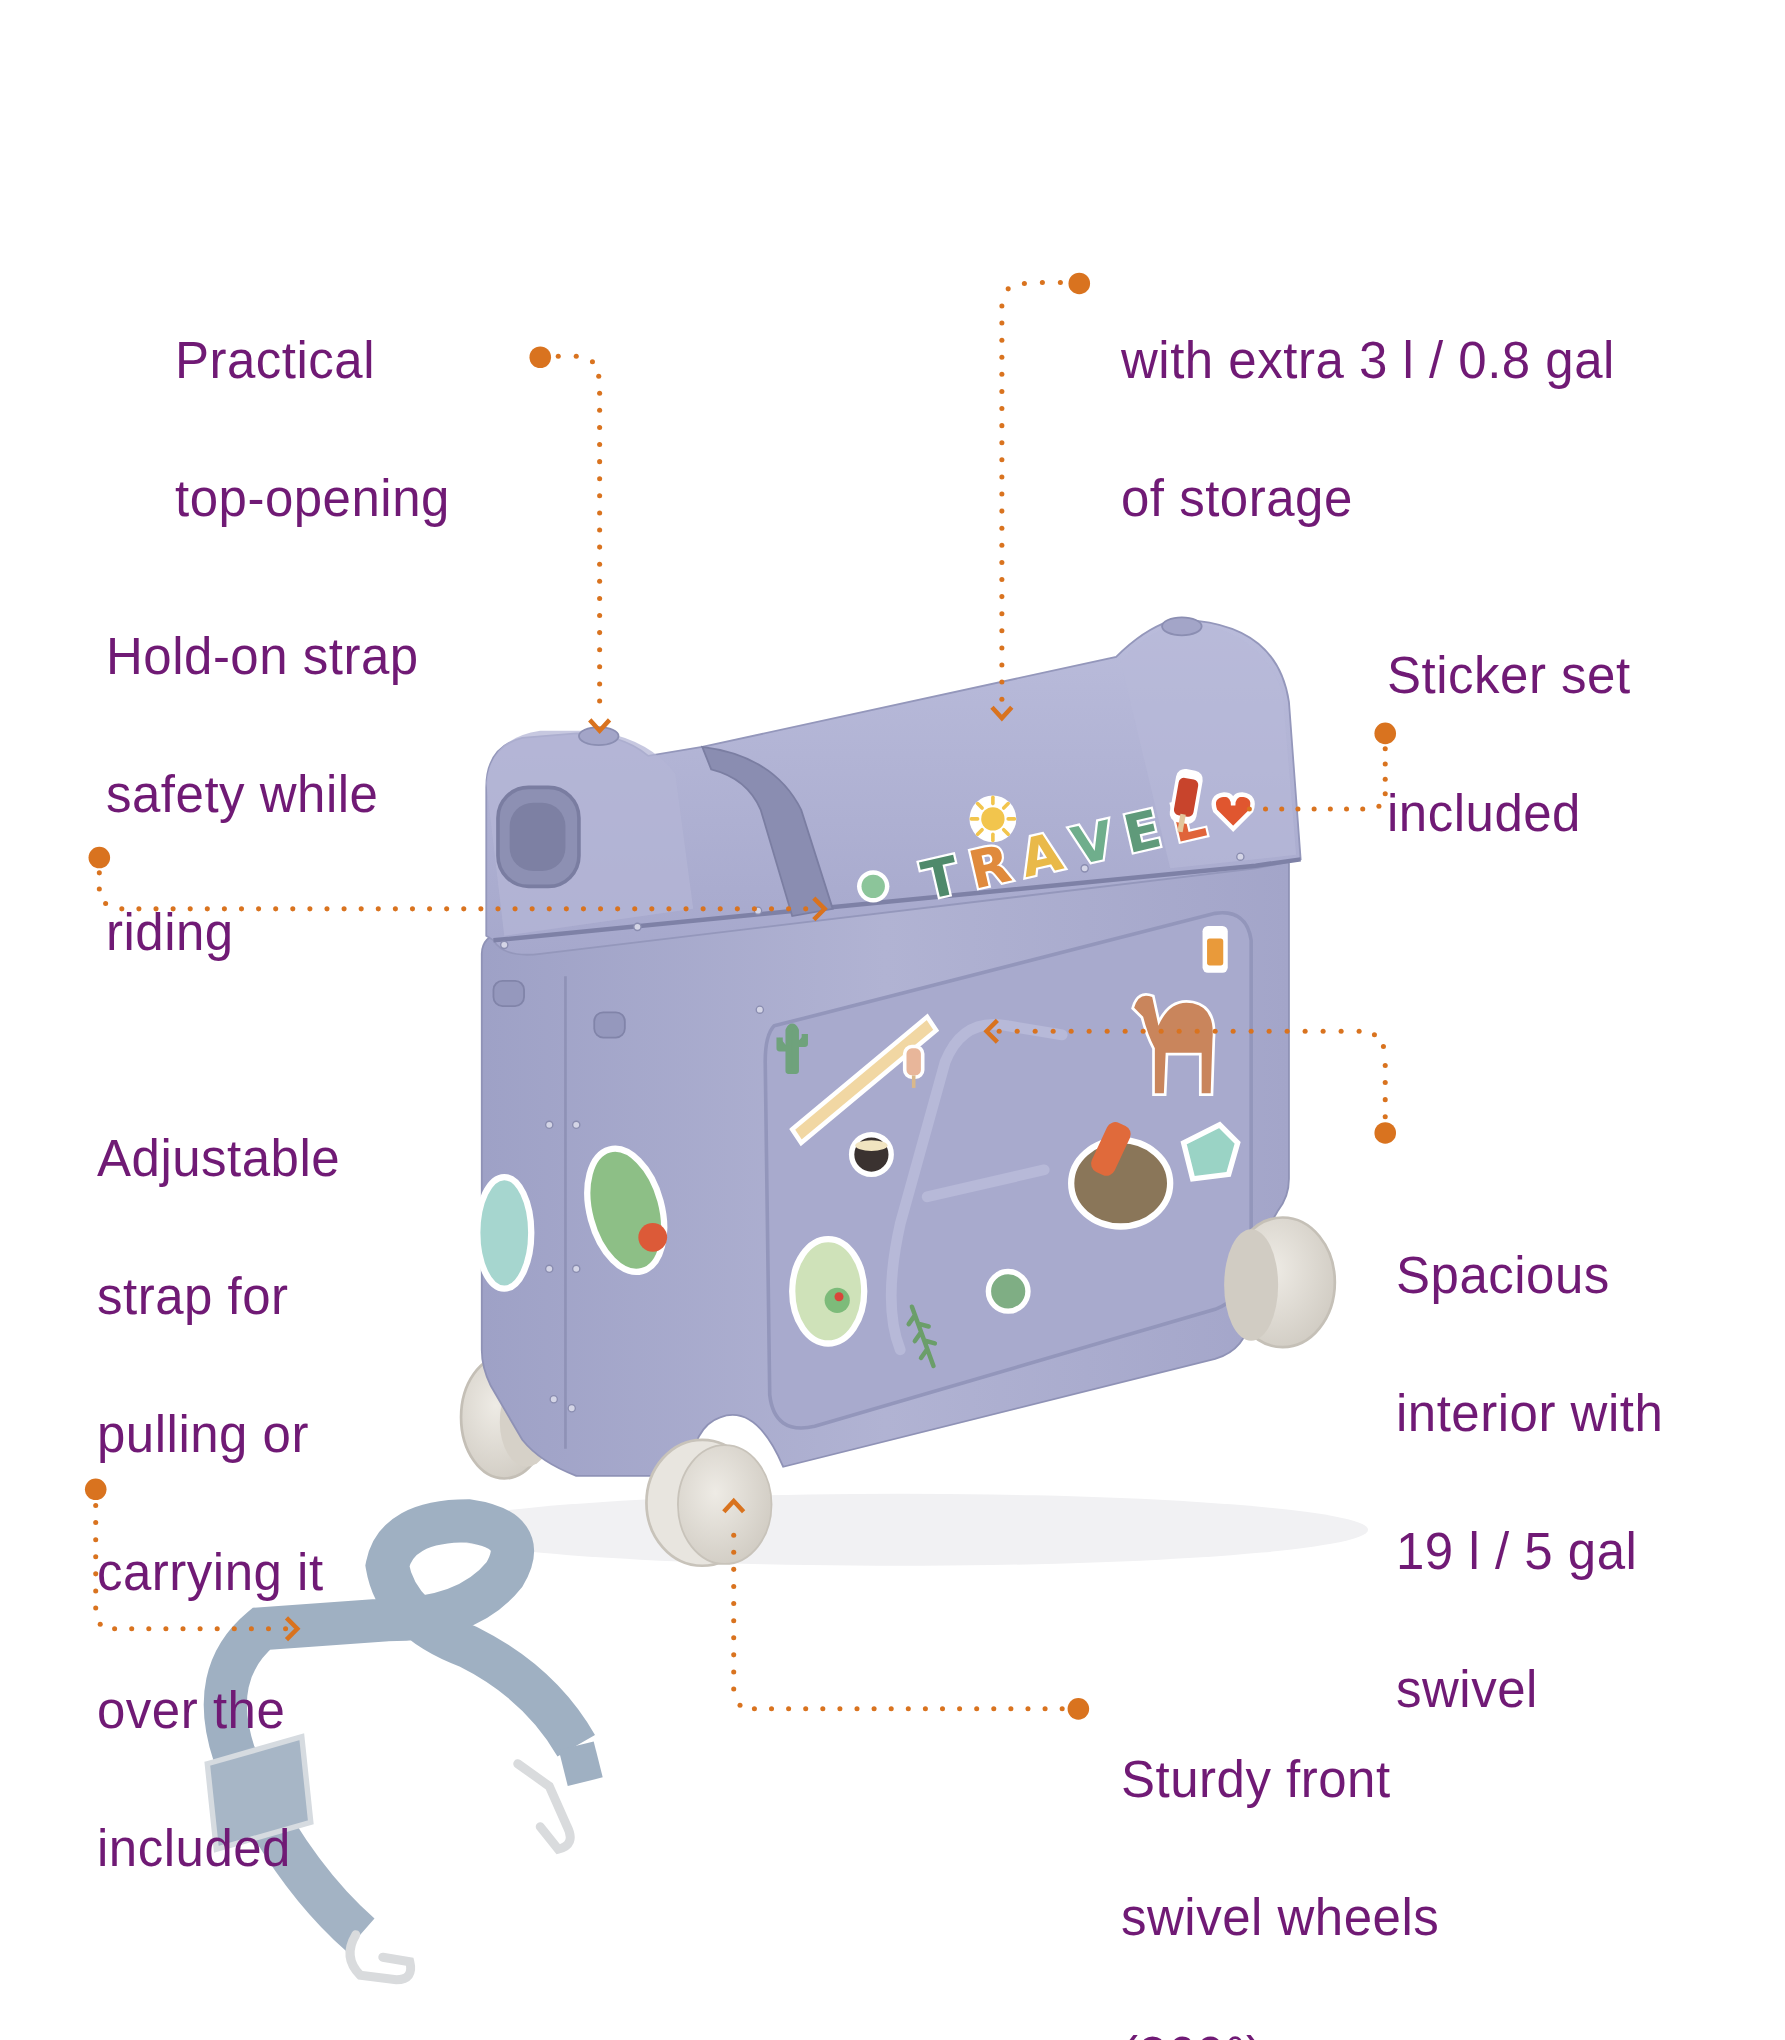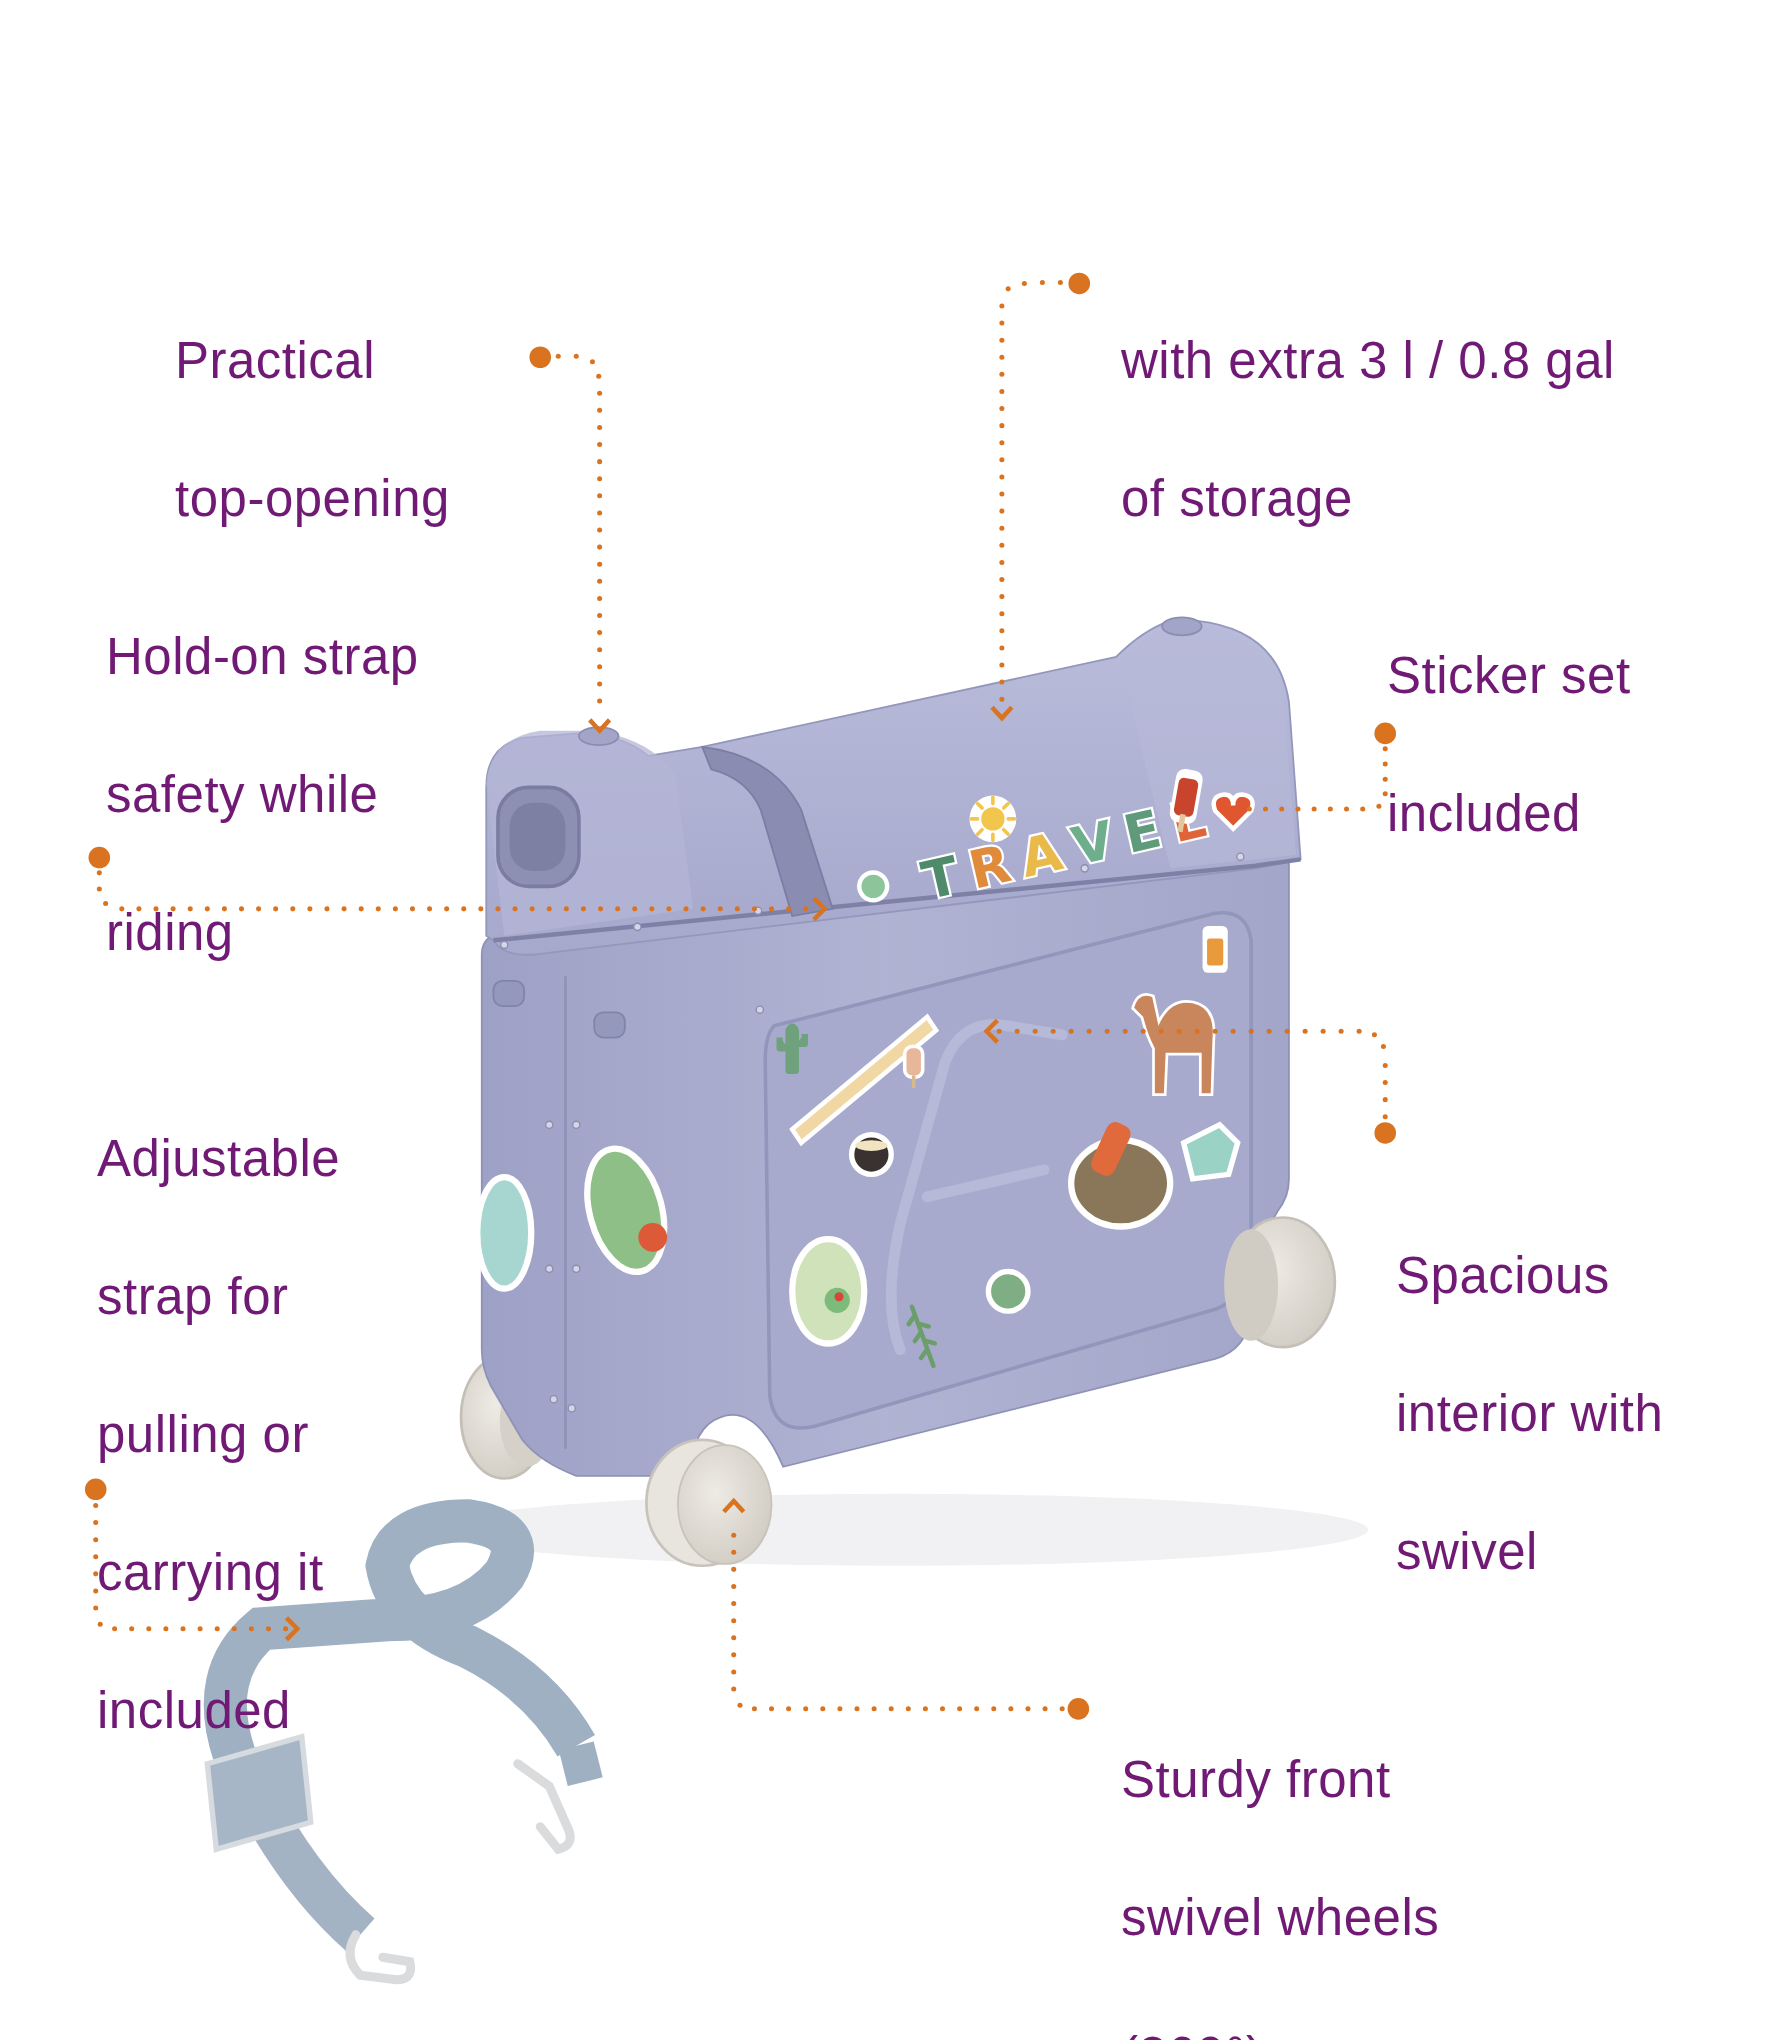--- a/index.html
+++ b/index.html
@@ -453,26 +453,28 @@
   <div class="callout-text" style="left:1387px; top:572px;">
     <div>Sticker set</div>
     <div>included</div>
   </div>
 
   <div class="callout-text" style="left:97px; top:1055px;">
     <div>Adjustable</div>
     <div>strap for</div>
     <div>pulling or</div>
     <div>carrying it</div>
+    <div>over the</div>
     <div>included</div>
   </div>
 
   <div class="callout-text" style="left:1396px; top:1172px;">
     <div>Spacious</div>
     <div>interior with</div>
+    <div>19 l / 5 gal</div>
     <div>swivel</div>
   </div>
 
   <div class="callout-text" style="left:1121px; top:1676px;">
     <div>Sturdy front</div>
     <div>swivel wheels</div>
     <div>(360°)</div>
   </div>
 
 </div>

